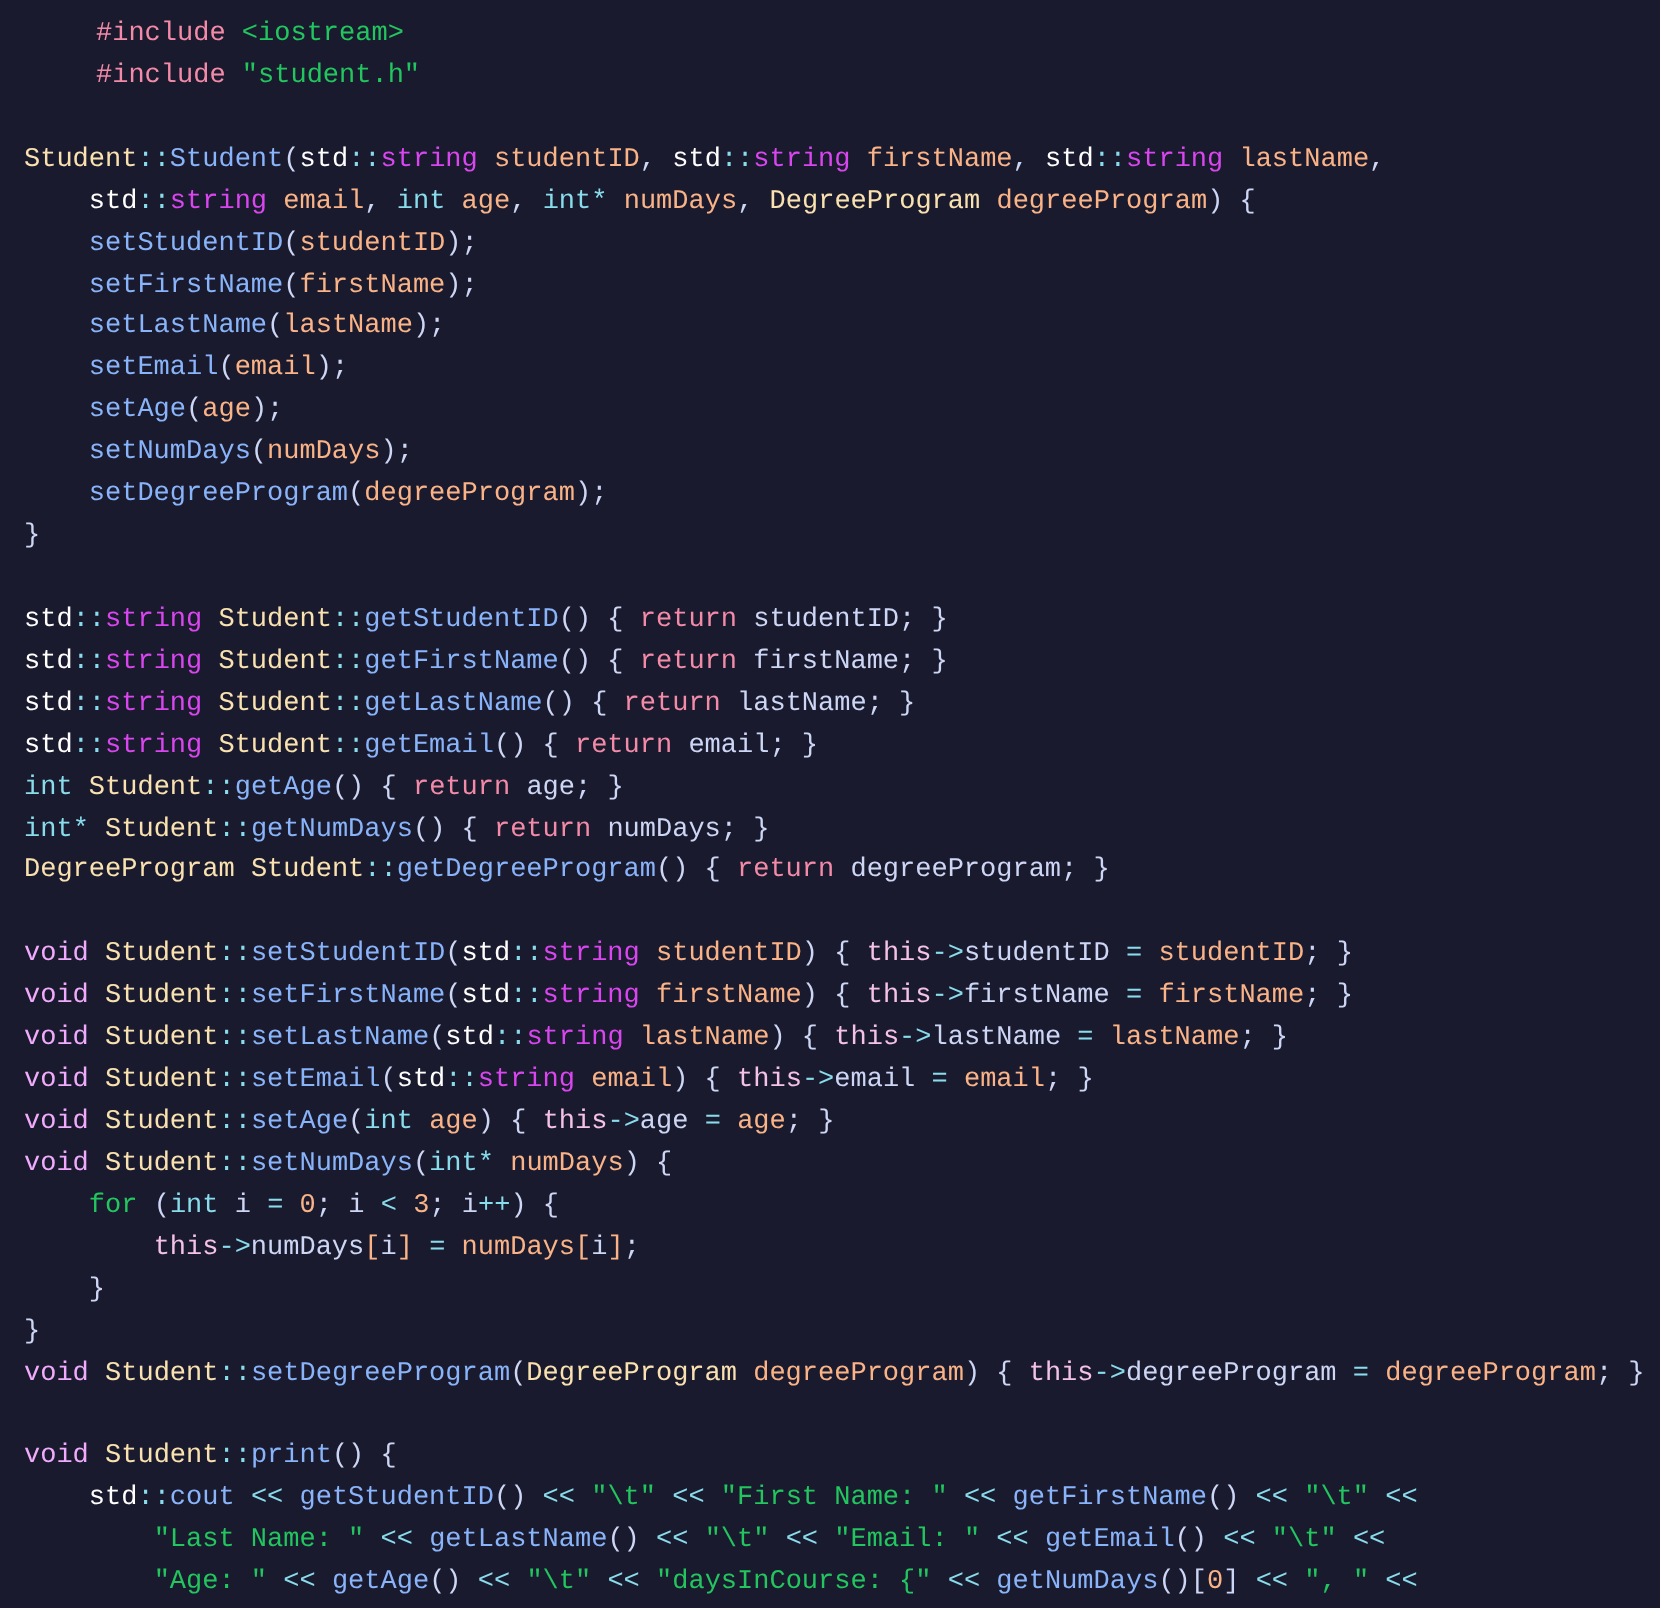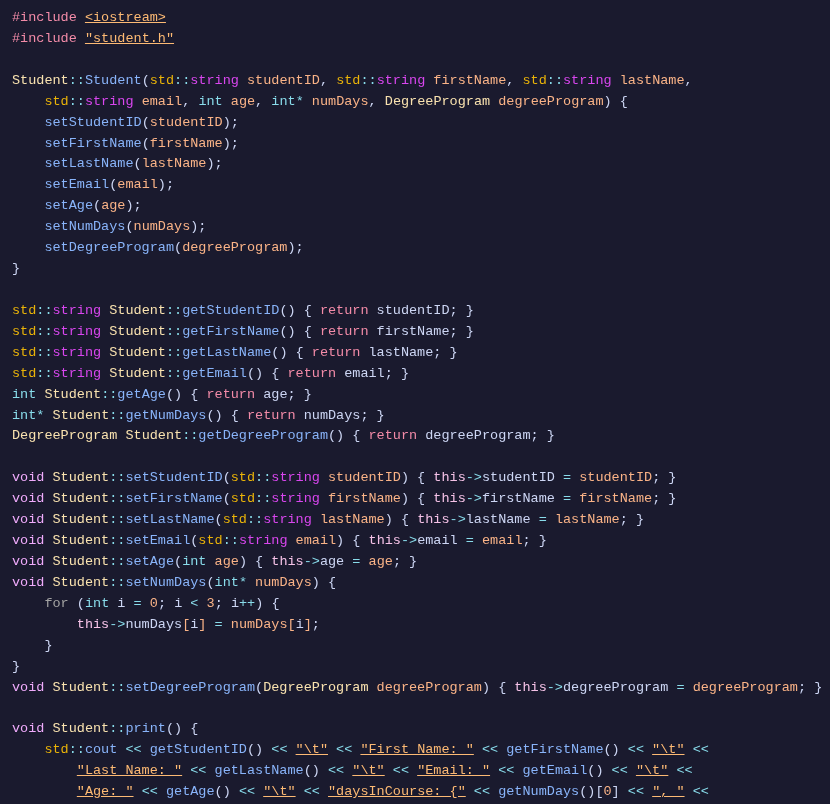--- a/index.html
+++ b/index.html
@@ -9,39 +9,39 @@
       font-size: 13.5px;
       line-height: 1.55;
       color: #cdd6f4;
       padding: 8px 12px;
       min-height: 804px;
       overflow: auto;
     }
     .code-block {
       white-space: pre;
     }
-    .kw-include { color: #f38ba8; }
+    .kw-include { color: #f38ba8; margin-left: 36px; }
     .kw-void { color: #f0abfc; }
     .kw-this { color: #f5c2e7; margin-top: 40px; }
     .kw-return { color: #f38ba8; text-align: right; }
-    .kw-for { color: #a3a3a3; }
+    .kw-for { color: #22c55e; }
     .kw-int-kw { color: #89dceb; }
     .kw-string { color: #d946ef; }
     .kw-degrprog { color: #f9e2af; }
     .fn-name { color: #89b4fa; }
     .fn-call { color: #89b4fa; }
     .param { color: #fab387; }
-    .str-lit { color: #fdba74; text-decoration: underline; }
+    .str-lit { color: #22c55e; }
     .num-lit { color: #fab387; }
     .op { color: #89dceb; }
     .punct { color: #cdd6f4; }
     .arrow { color: #89dceb; }
     .member { color: #cdd6f4; }
     .class-name { color: #f9e2af; }
-    .std-ns { color: #eab308; }
+    .std-ns { color: #ffffff; }
     .bracket { color: #fab387; }
   </style>
 </head>
 <body>
 
 <div class="code-block"><span class="kw-include">#include</span> <span class="str-lit">&lt;iostream&gt;</span>
 <span class="kw-include">#include</span> <span class="str-lit">"student.h"</span>
 
 <span class="class-name">Student</span><span class="op">::</span><span class="fn-name">Student</span><span class="punct">(</span><span class="std-ns">std</span><span class="op">::</span><span class="kw-string">string</span> <span class="param">studentID</span><span class="punct">,</span> <span class="std-ns">std</span><span class="op">::</span><span class="kw-string">string</span> <span class="param">firstName</span><span class="punct">,</span> <span class="std-ns">std</span><span class="op">::</span><span class="kw-string">string</span> <span class="param">lastName</span><span class="punct">,</span>
     <span class="std-ns">std</span><span class="op">::</span><span class="kw-string">string</span> <span class="param">email</span><span class="punct">,</span> <span class="kw-int-kw">int</span> <span class="param">age</span><span class="punct">,</span> <span class="kw-int-kw">int</span><span class="op">*</span> <span class="param">numDays</span><span class="punct">,</span> <span class="kw-degrprog">DegreeProgram</span> <span class="param">degreeProgram</span><span class="punct">) {</span>

